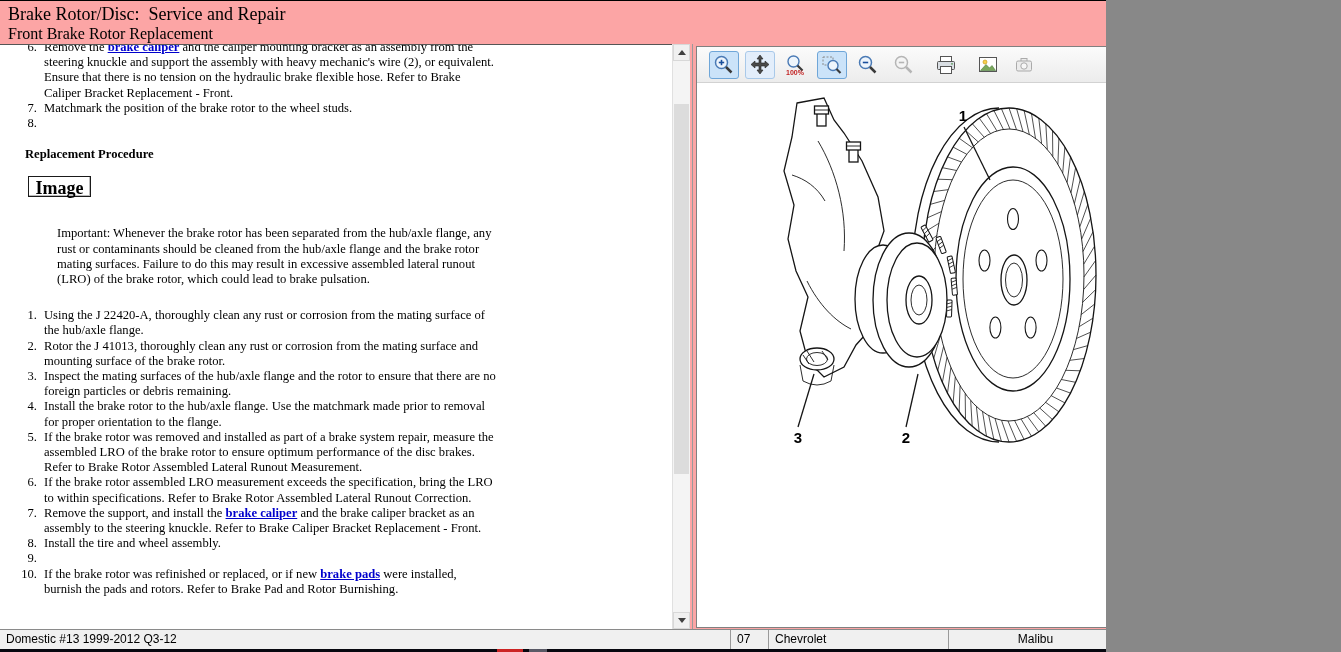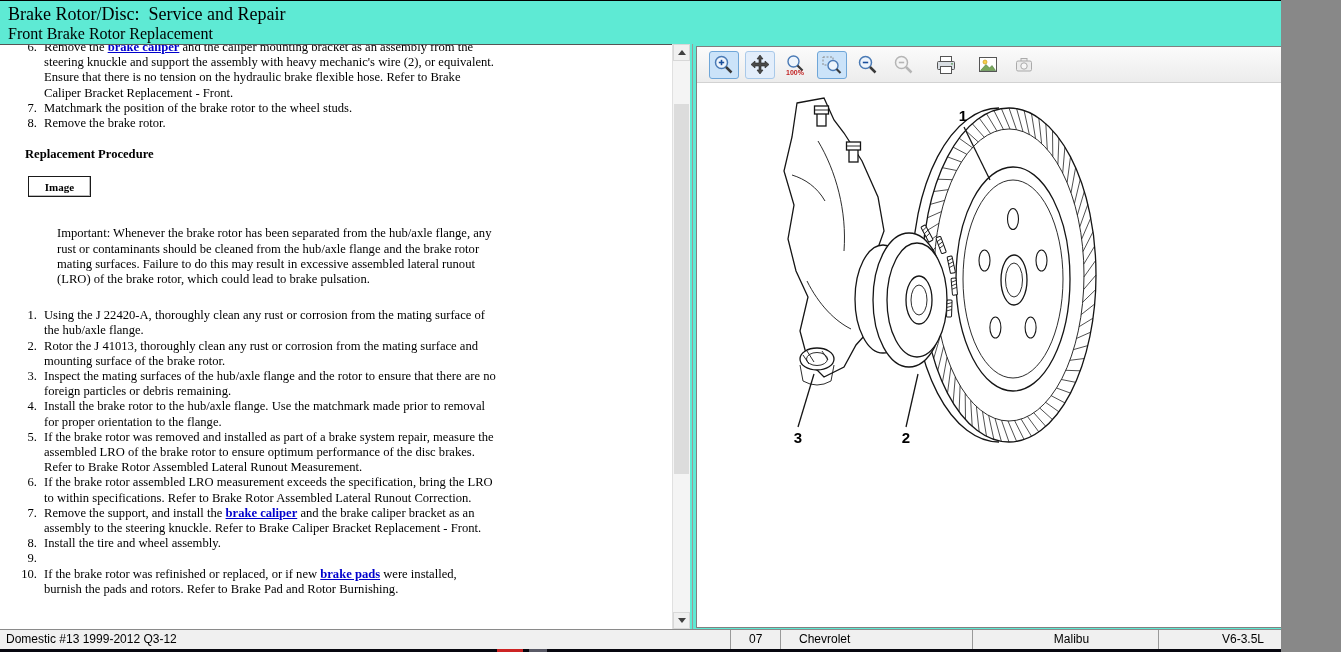--- a/index.html
+++ b/index.html
@@ -1,31 +1,31 @@
 <!DOCTYPE html>
 <html><head>
 <meta charset="utf-8">
 <style>
   html,body{margin:0;padding:0;background:#888;}
-  .app{position:relative;width:1281px;height:652px;background:#5eead4;overflow:hidden;
+  .app{position:relative;width:1106px;height:652px;background:#fca5a5;overflow:hidden;
        font-family:"Liberation Serif",serif;color:#000;border-top:1px solid #000;box-sizing:border-box;}
   
   .hdr-title{position:absolute;left:8px;top:3px;font-size:18px;white-space:pre;}
   .hdr-sub{position:absolute;left:8px;top:24px;font-size:16px;}
   
   .left-panel{position:absolute;left:0;top:43px;width:672px;height:585px;overflow:hidden;border-top:1px solid #555;box-sizing:border-box;background:#fff;}
   .doc{margin-top:-5px;font-size:12.6px;line-height:15.2px;}
   .proc-item{display:flex;}
   .proc-num{flex:0 0 44px;text-align:right;padding-right:7px;box-sizing:border-box;}
   .proc-text{width:452px;}
   a.doclink{color:#0000cc;font-weight:bold;text-decoration:underline;cursor:pointer;}
   .section-heading{font-weight:bold;margin:16px 0 0 25px;}
   .image-btn{display:block;margin:14px 0 0 28px;width:63px;height:21px;background:#fff;
              border:1.5px solid #1a1a1a;box-shadow:inset -1px -1px 0 #bbb;
-             font-family:"Liberation Serif",serif;font-weight:bold;font-size:11px;cursor:pointer;}
+             font-family:"Liberation Serif",serif;font-weight:bold;font-size:18px;cursor:pointer;}
   .important{font-weight:normal;margin:29px 0 16px 57px;width:452px;}
   .install-list{margin-top:21px;}
   
   .vscroll{position:absolute;left:672px;top:43px;width:18px;height:585px;background:#f4f4f4;border-left:1px solid #e0e0e0;box-sizing:border-box;}
   .scroll-btn{position:absolute;left:0;width:100%;height:17px;background:#f0f0f0;border:1px solid #d8d8d8;box-sizing:border-box;display:flex;align-items:center;justify-content:center;cursor:pointer;}
   .scroll-btn.up{top:0;}
   .scroll-btn.down{bottom:0;}
   .tri-up{width:0;height:0;border-left:4px solid transparent;border-right:4px solid transparent;border-bottom:5px solid #404040;}
   .tri-down{width:0;height:0;border-left:4px solid transparent;border-right:4px solid transparent;border-top:5px solid #404040;}
   .scroll-thumb{position:absolute;left:1px;top:60px;width:15px;height:370px;background:#dcdcdc;cursor:pointer;}
@@ -40,21 +40,21 @@
   .tbtn.disabled{cursor:default;}
   .drawing{position:absolute;left:0;top:36px;width:642px;height:544px;}
   .drawing .ln{fill:none;stroke:#151515;stroke-width:1.3;}
   .drawing .fw{fill:#fff;stroke:#151515;stroke-width:1.3;}
   .drawing .thin{fill:none;stroke:#151515;stroke-width:0.9;}
   #rotor-hatch line{stroke:#151515;stroke-width:0.75;}
   #lug-holes ellipse{fill:#fff;stroke:#151515;stroke-width:1.1;}
   .callout-num{font-family:"Liberation Sans",sans-serif;font-weight:bold;font-size:15px;fill:#000;}
   
   .statusbar{position:absolute;left:0;top:628px;width:1341px;height:20px;background:#f0f0f0;border-top:1px solid #8a8a8a;
-             display:flex;font-family:"Liberation Sans",sans-serif;font-size:12px;box-sizing:border-box;gap:12px;}
+             display:flex;font-family:"Liberation Sans",sans-serif;font-size:12px;box-sizing:border-box;}
   .status-cell{padding:2px 6px 0;box-sizing:border-box;border-right:1px solid #9a9a9a;overflow:hidden;white-space:nowrap;}
   .status-cell.c1{flex:0 0 731px;}
   .status-cell.c2{flex:0 0 38px;}
   .status-cell.c3{flex:0 0 180px;}
   .status-cell.c4{flex:0 0 174px;text-align:center;}
   .status-cell.c5{flex:1 1 auto;border-right:none;margin-left:45px;}
   
   .taskbar-sliver{position:absolute;left:0;top:648px;width:1341px;height:4px;background:#07070f;}
   .red-chip{position:absolute;left:497px;top:0;width:26px;height:4px;background:#cc2424;}
   .gray-chip{position:absolute;left:529px;top:0;width:18px;height:4px;background:#5a5a66;}
@@ -73,21 +73,20 @@
           <div class="proc-item">
             <span class="proc-num">6.</span>
             <span class="proc-text">Remove the <a class="doclink" href="#">brake caliper</a> and the caliper mounting bracket as an assembly from the steering knuckle and support the assembly with heavy mechanic's wire (2), or equivalent. Ensure that there is no tension on the hydraulic brake flexible hose. Refer to Brake Caliper Bracket Replacement - Front.</span>
           </div>
           <div class="proc-item">
             <span class="proc-num">7.</span>
             <span class="proc-text">Matchmark the position of the brake rotor to the wheel studs.</span>
           </div>
           <div class="proc-item">
             <span class="proc-num">8.</span>
-            <span class="proc-text">Remove the brake rotor.</span>
           </div>
         </div>
       <div class="section-heading">Replacement Procedure</div>
       <button class="image-btn">Image</button>
       <div class="important">Important: Whenever the brake rotor has been separated from the hub/axle flange, any rust or contaminants should be cleaned from the hub/axle flange and the brake rotor mating surfaces. Failure to do this may result in excessive assembled lateral runout (LRO) of the brake rotor, which could lead to brake pulsation.</div>
       <div class="proc-list install-list">
           <div class="proc-item">
             <span class="proc-num">1.</span>
             <span class="proc-text">Using the J 22420-A, thoroughly clean any rust or corrosion from the mating surface of the hub/axle flange.</span>
           </div>

